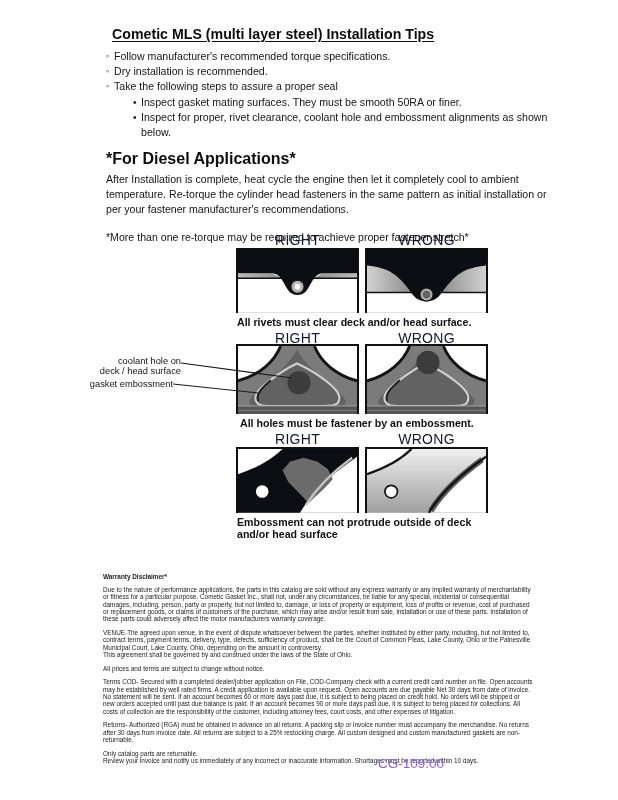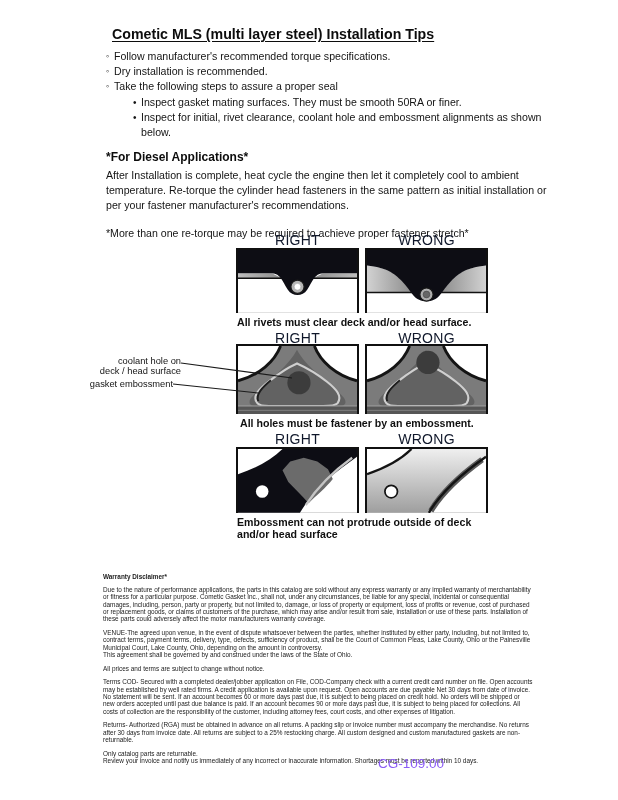--- a/index.html
+++ b/index.html
@@ -11,21 +11,21 @@
   .top-block{position:absolute;left:106px;top:25px;width:452px;}
   .doc-title{
     font-size:14.2px;font-weight:bold;margin:0 0 7px 6px;
     text-decoration:underline;text-underline-offset:2px;color:#0c0c0c;
     display:inline-block;
   }
   .bullet-row{display:flex;font-size:10.6px;line-height:15.2px;color:#141414;}
   .bullet-row .marker{width:8px;flex:none;font-size:9px;line-height:15.2px;text-align:left;}
   .bullet-row.lvl2{margin-left:27px;}
   .bullet-row.lvl2 .marker{font-size:10px;}
-  .diesel-heading{font-size:12px;font-weight:bold;margin:10px 0 4px 0;color:#0c0c0c;}
+  .diesel-heading{font-size:16px;font-weight:bold;margin:10px 0 4px 0;color:#0c0c0c;}
   .para{font-size:10.6px;line-height:14.8px;margin:0 0 13px 0;color:#141414;}
   .para.last{margin-bottom:0;}
 
   .dg-label{
     position:absolute;font-size:14px;font-weight:500;color:#0f172a;
     text-align:center;width:123px;letter-spacing:.3px;
   }
   .panel{
     position:absolute;width:123px;border:2px solid #101010;background:#fff;
     box-sizing:border-box;
@@ -62,21 +62,21 @@
   <div class="bullet-row">
     <span class="marker">◦</span>
     <span>Take the following steps to assure a proper seal</span>
   </div>
   <div class="bullet-row lvl2">
     <span class="marker">•</span>
     <span>Inspect gasket mating surfaces.  They must be smooth 50RA or finer.</span>
   </div>
   <div class="bullet-row lvl2">
     <span class="marker">•</span>
-    <span>Inspect for initial, rivet clearance, coolant hole and embossment alignments as shown below.</span>
+    <span>Inspect for proper, rivet clearance, coolant hole and embossment alignments as shown below.</span>
   </div>
 
   <div class="diesel-heading">*For Diesel Applications*</div>
   <p class="para">After Installation is complete, heat cycle the engine then let it completely cool to ambient temperature. Re-torque the cylinder head fasteners in the same pattern as initial installation or per your fastener manufacturer's recommendations.</p>
   <p class="para last">*More than one re-torque may be required to achieve proper fastener stretch*</p>
 </div>
 
 <div class="dg-label" style="left:236px;top:232px;">RIGHT</div>
 <div class="dg-label" style="left:365px;top:232px;">WRONG</div>
 

